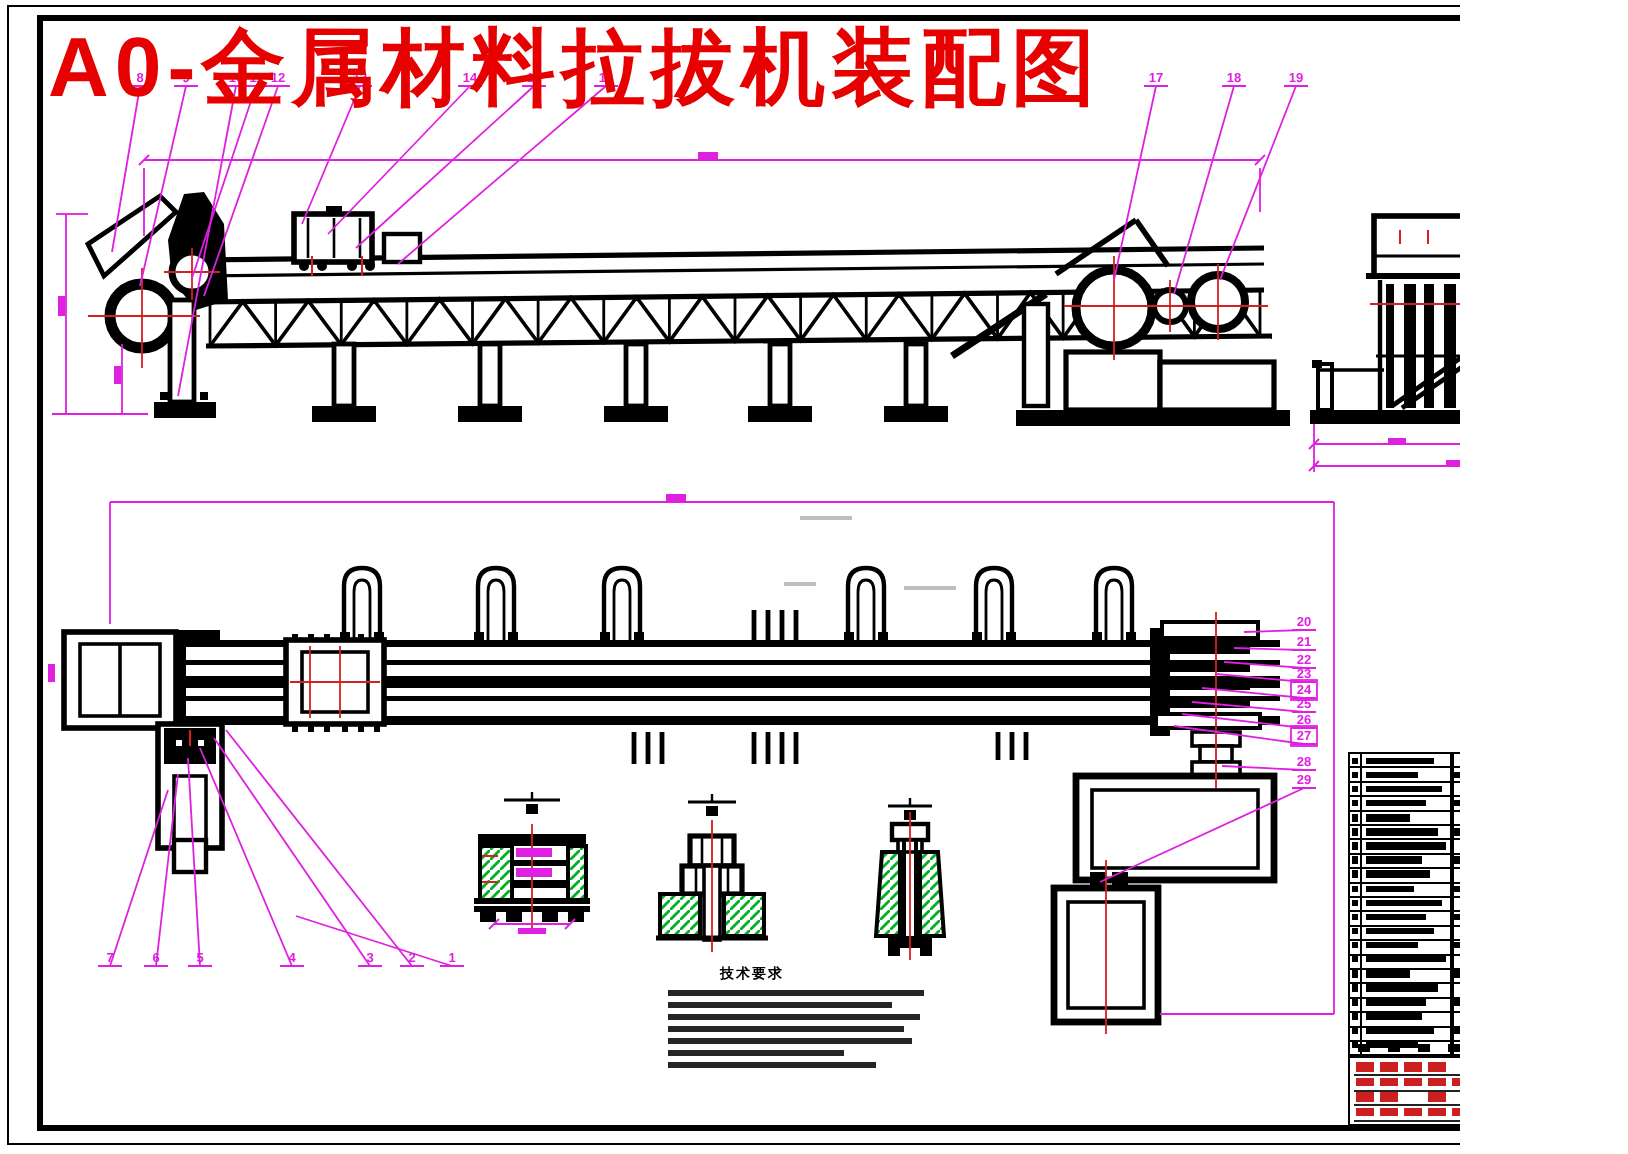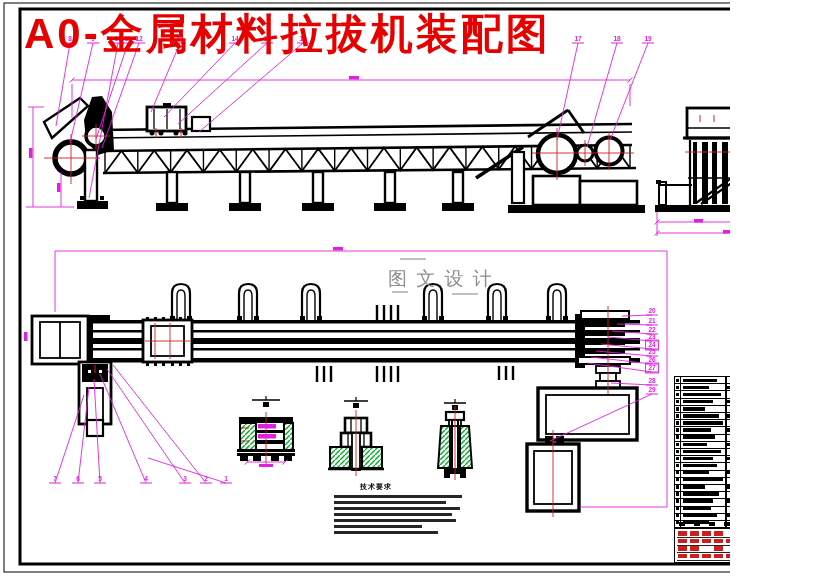--- a/index.html
+++ b/index.html
@@ -406,21 +406,20 @@
         <line x1="206" y1="483" x2="113" y2="365" stroke="#e020e0" stroke-width="0.9"></line>
         <line x1="200" y1="483" x2="212" y2="483" stroke="#e020e0" stroke-width="1"></line>
         <text x="206" y="481" fill="#e020e0" font-size="6.5" font-weight="bold" text-anchor="middle">2</text>
         <line x1="226" y1="483" x2="148" y2="458" stroke="#e020e0" stroke-width="0.9"></line>
         <line x1="220" y1="483" x2="232" y2="483" stroke="#e020e0" stroke-width="1"></line>
         <text x="226" y="481" fill="#e020e0" font-size="6.5" font-weight="bold" text-anchor="middle">1</text>
       </g>
     </svg>
 
   <div class="abs" id="title">A0-金属材料拉拔机装配图</div>
-  <div class="abs" id="watermark">图 文 设 计</div>
   <div class="abs wm-dash" style="left:400px;top:258px;width:26px;"></div>
   <div class="abs wm-dash" style="left:392px;top:291px;width:16px;"></div>
   <div class="abs wm-dash" style="left:452px;top:293px;width:26px;"></div>
 
   <div class="abs" id="notes">
     <span class="nt">技术要求</span>
     <div id="note-lines">
         <div class="nl" style="width: 128px;"></div>
         <div class="nl" style="width: 112px;"></div>
         <div class="nl" style="width: 126px;"></div>

